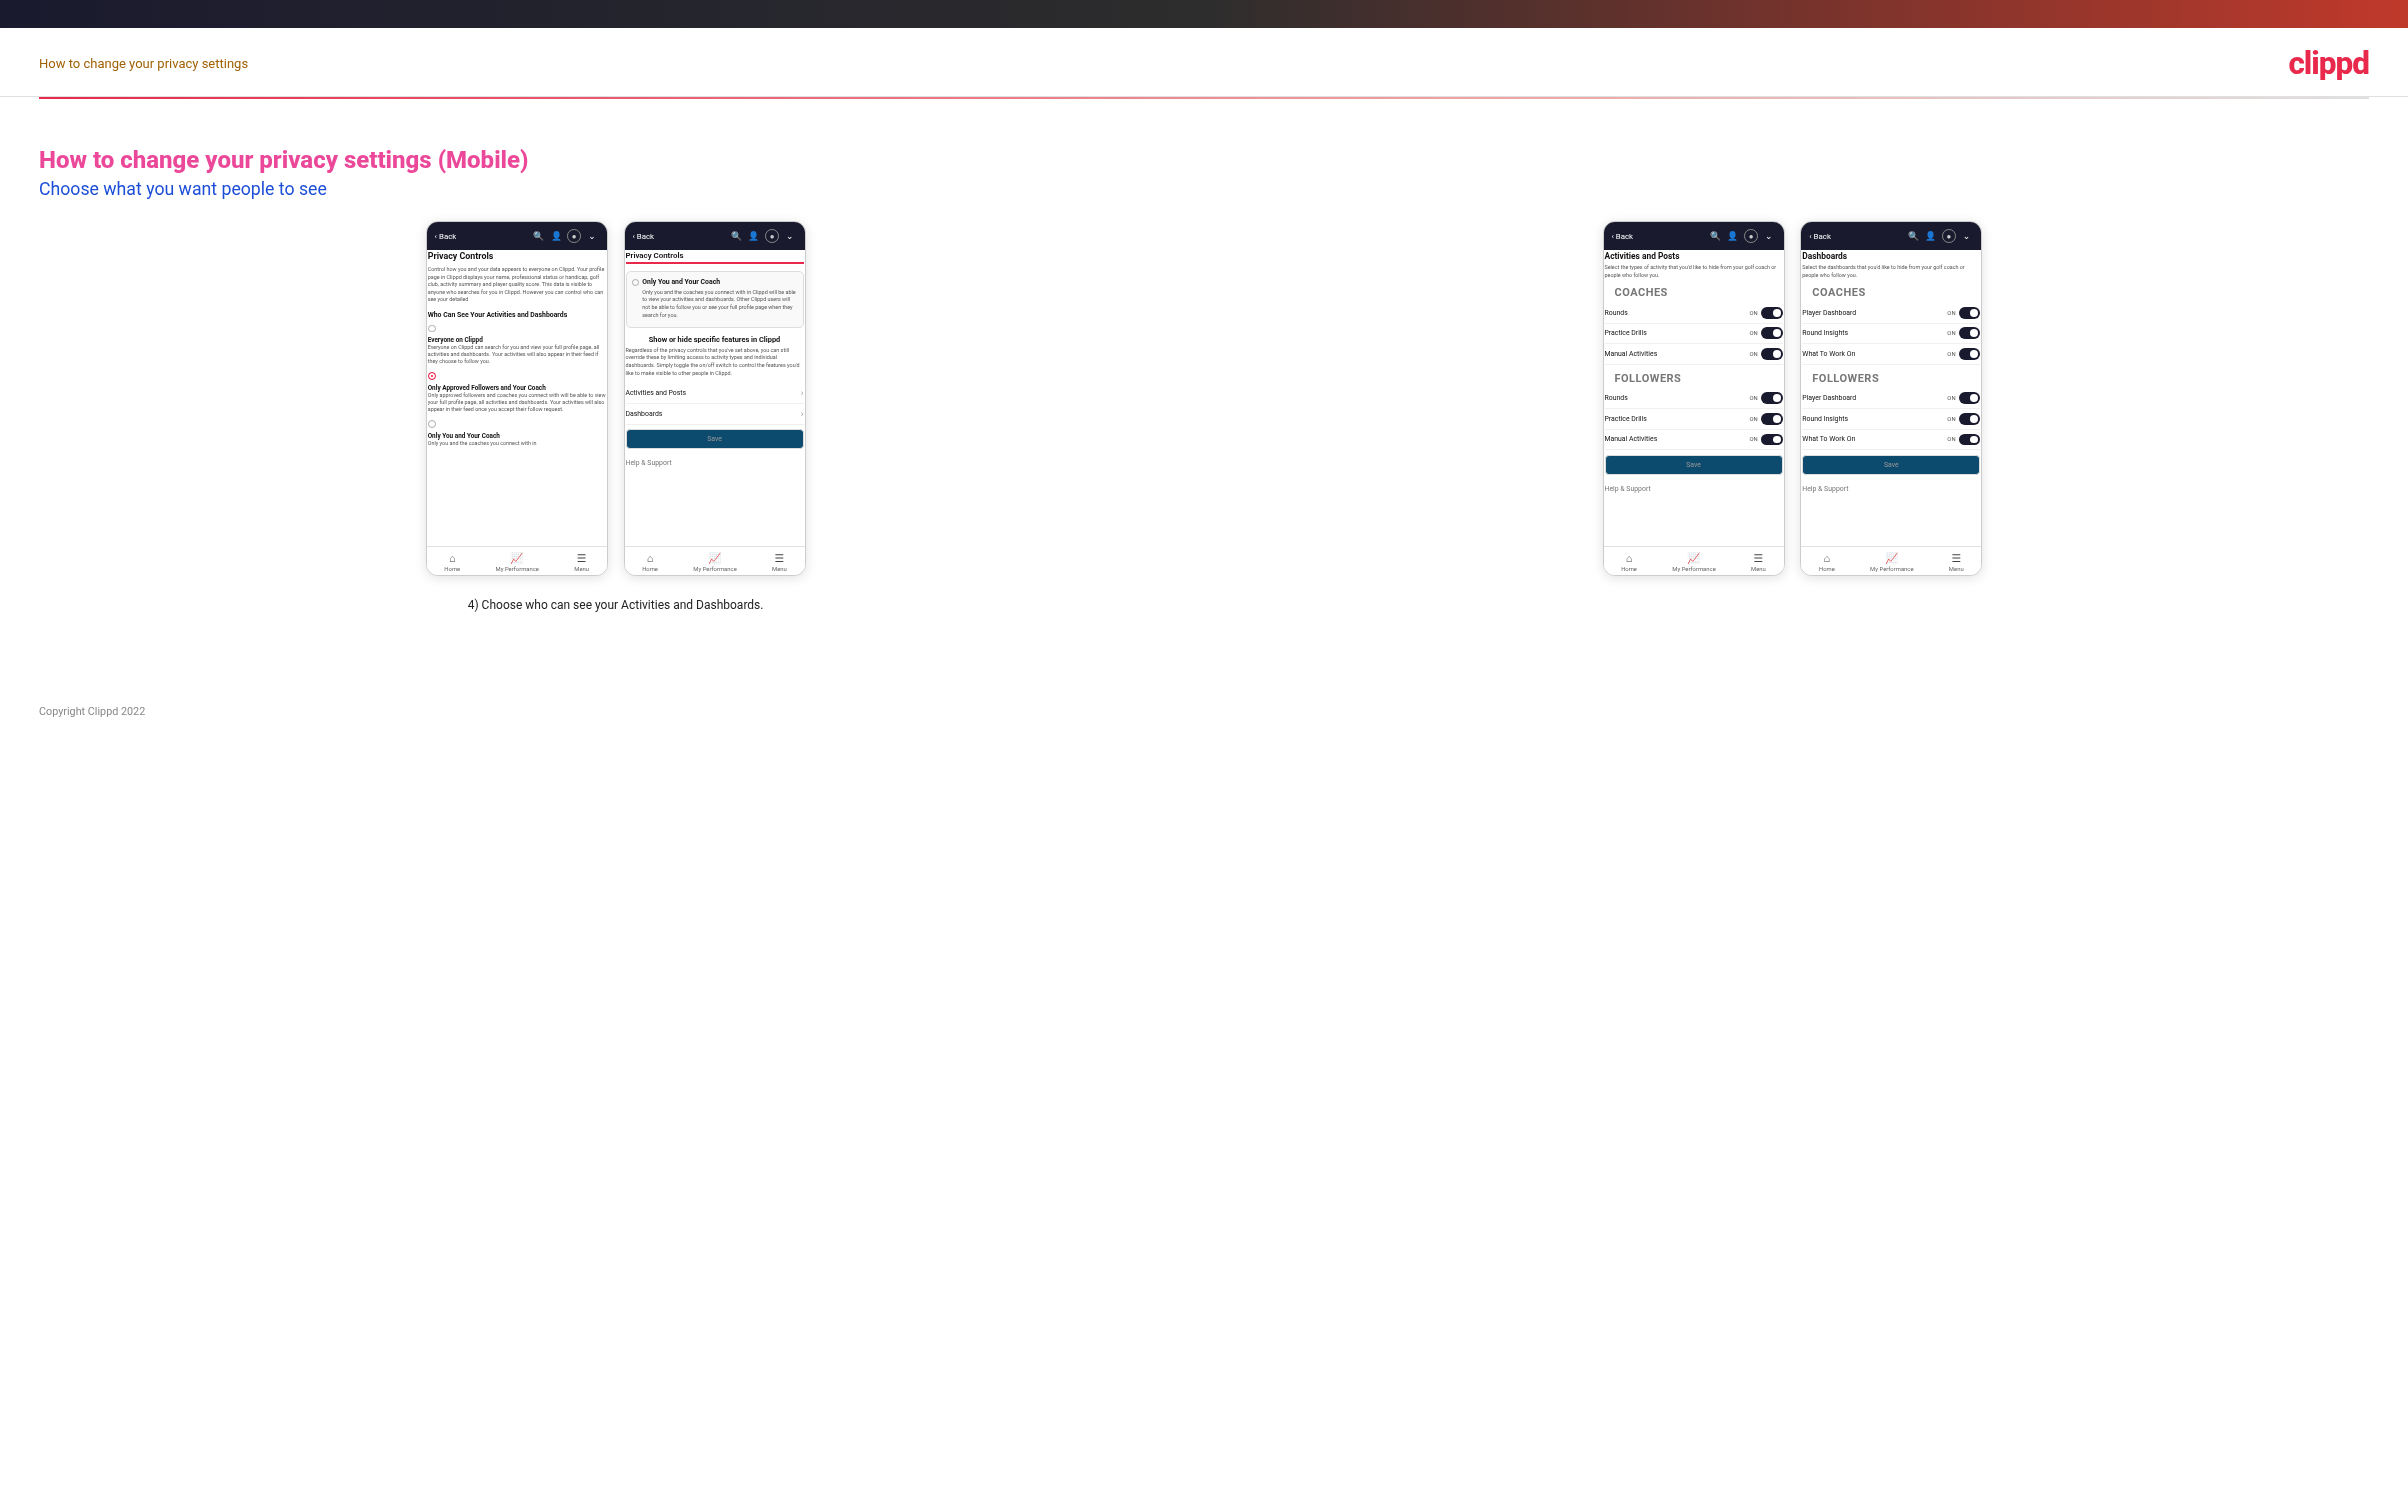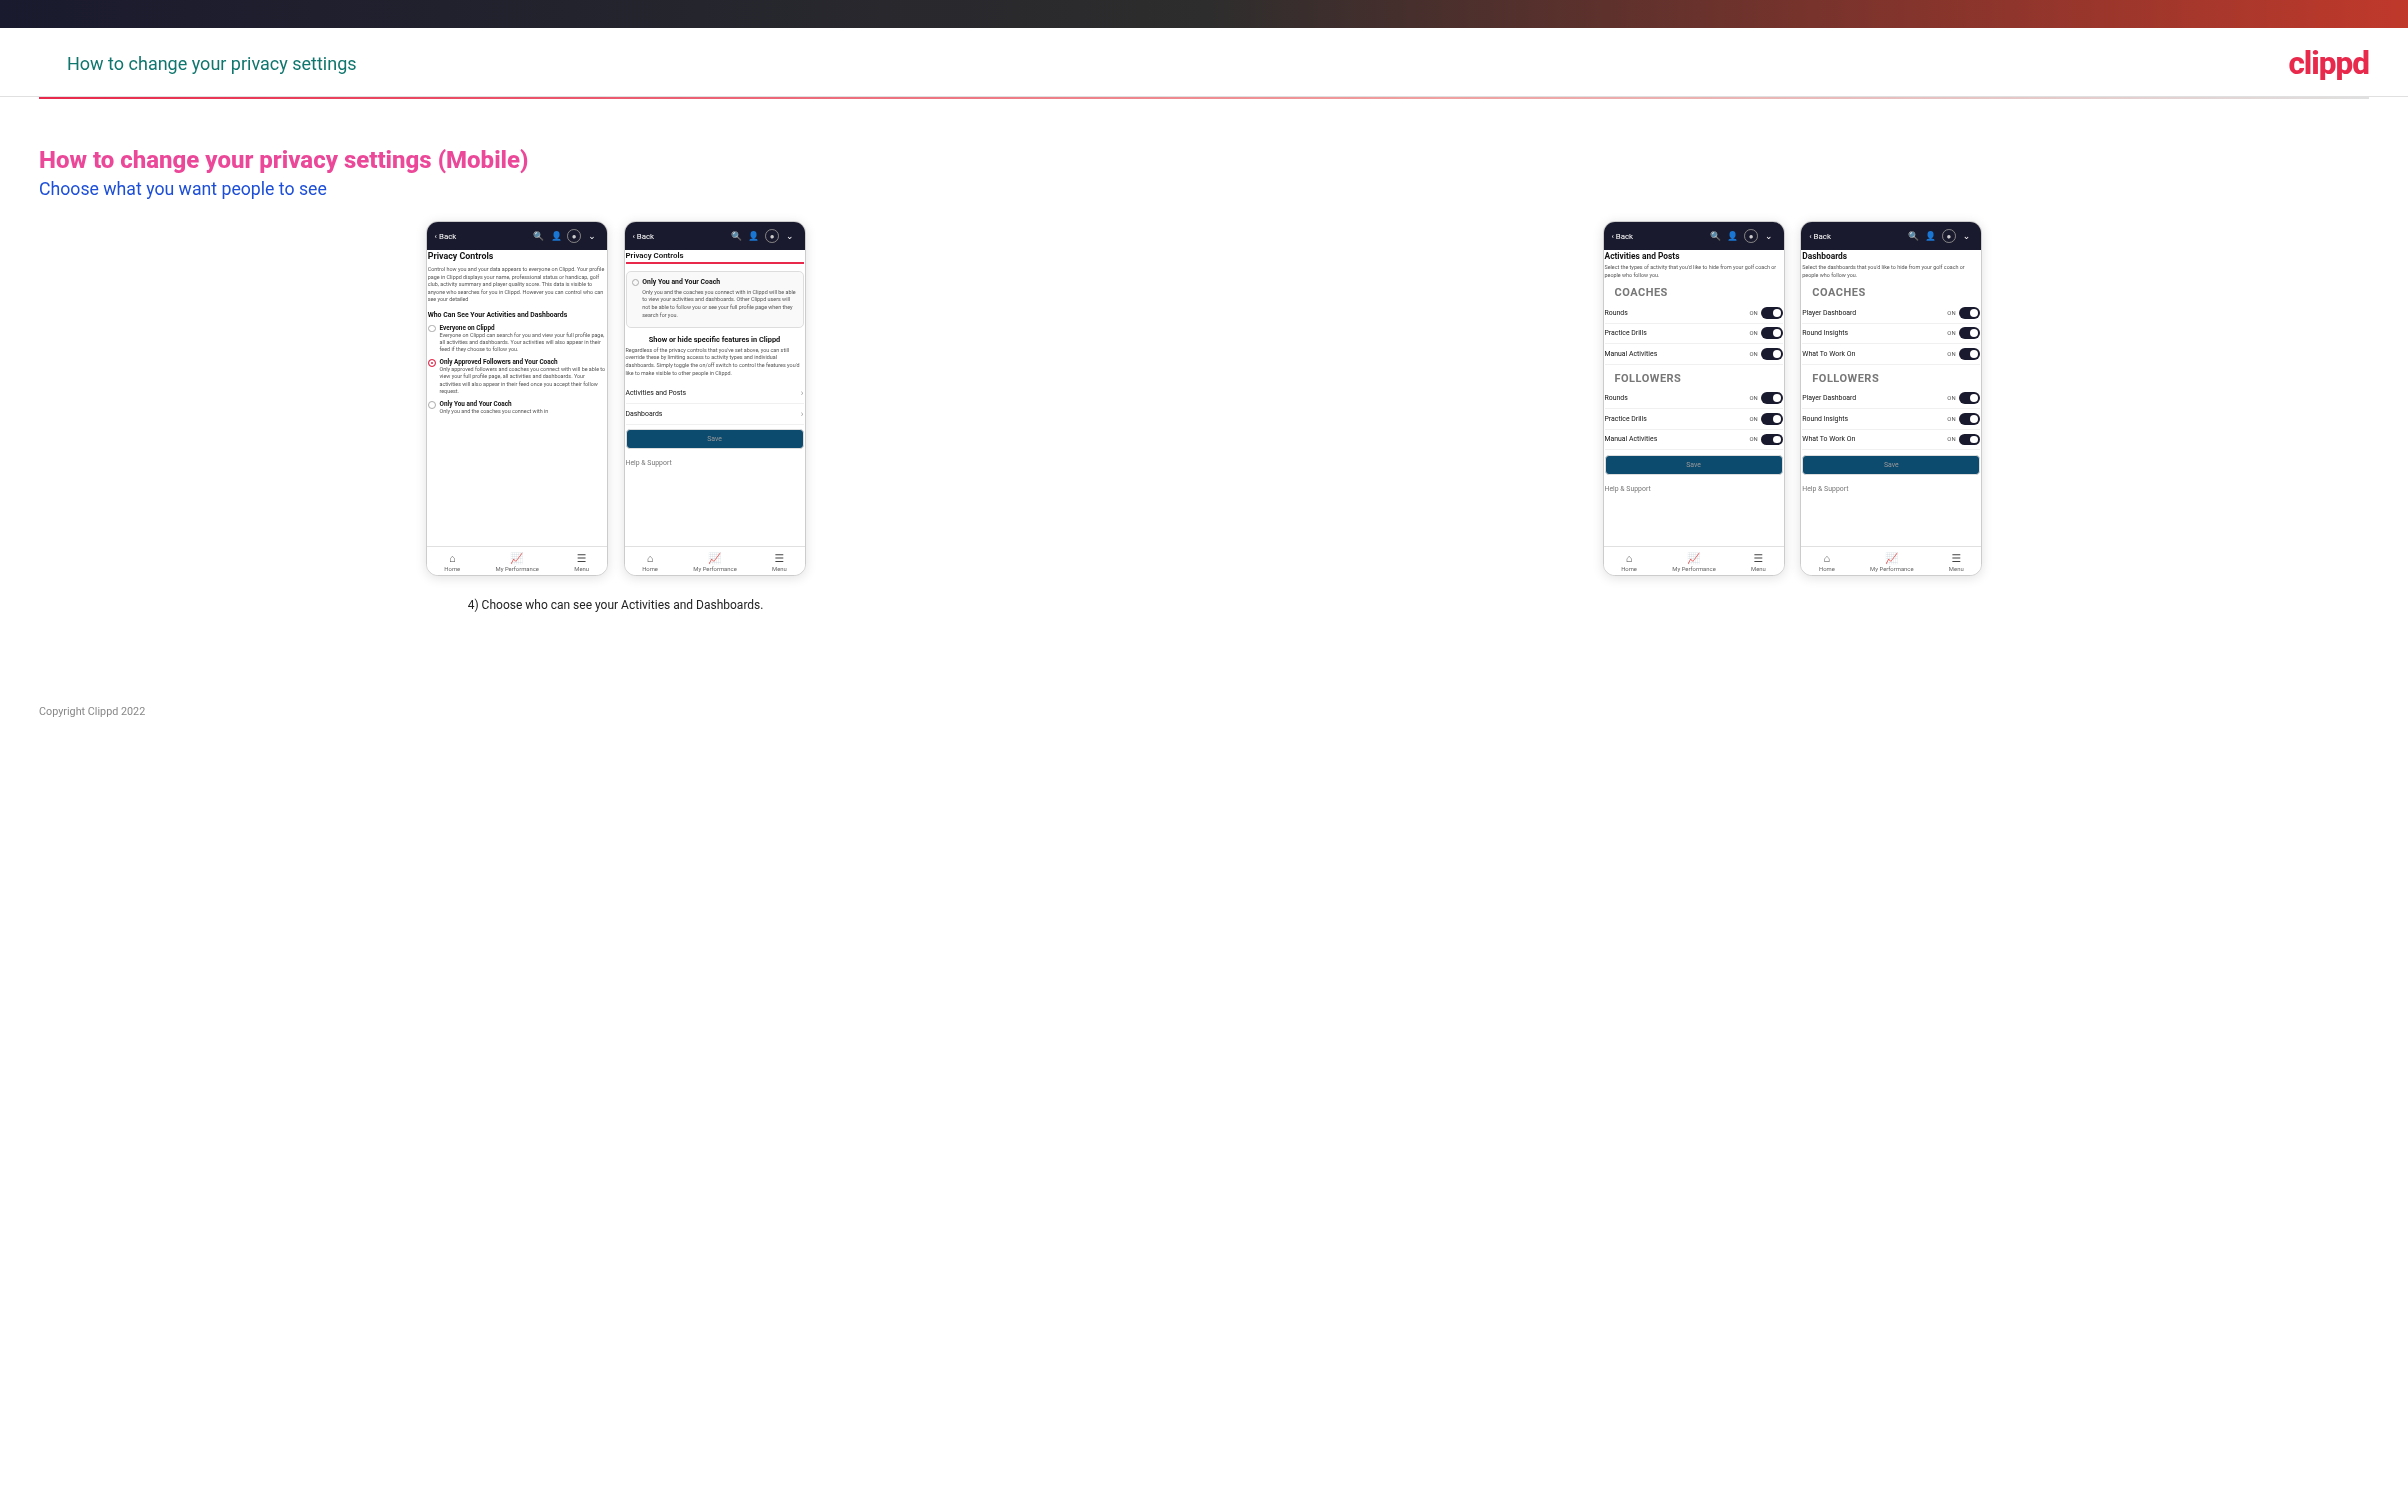--- a/index.html
+++ b/index.html
@@ -18,23 +18,22 @@
 
     
     .header {
       display: flex;
       align-items: center;
       justify-content: space-between;
       padding: 17.7px 39px 13.8px 39px;
       border-bottom: 1.5px solid #e0e0e0;
     }
     .header-breadcrumb {
-      font-size: 18px;
-      color: #0f766e;
-      margin-left: 28px;
+      font-size: 13px;
+      color: #a16207;
     }
     .logo {
       font-size: 31.5px;
       font-weight: 800;
       color: #e8294c;
       letter-spacing: -1px;
     }
 
     
     .page-content {
@@ -185,20 +184,21 @@
       font-size: 6.9px;
       font-weight: 700;
       color: #111;
       margin-bottom: 4.9px;
     }
     .radio-option {
       display: flex;
       align-items: flex-start;
       gap: 3.9px;
       margin-bottom: 5.9px;
+      flex-direction: column;
     }
     .radio-circle {
       width: 7.9px;
       height: 7.9px;
       border-radius: 50%;
       border: 1.5px solid #aaa;
       margin-top: 1px;
       flex-shrink: 0;
     }
     .radio-circle.selected {

